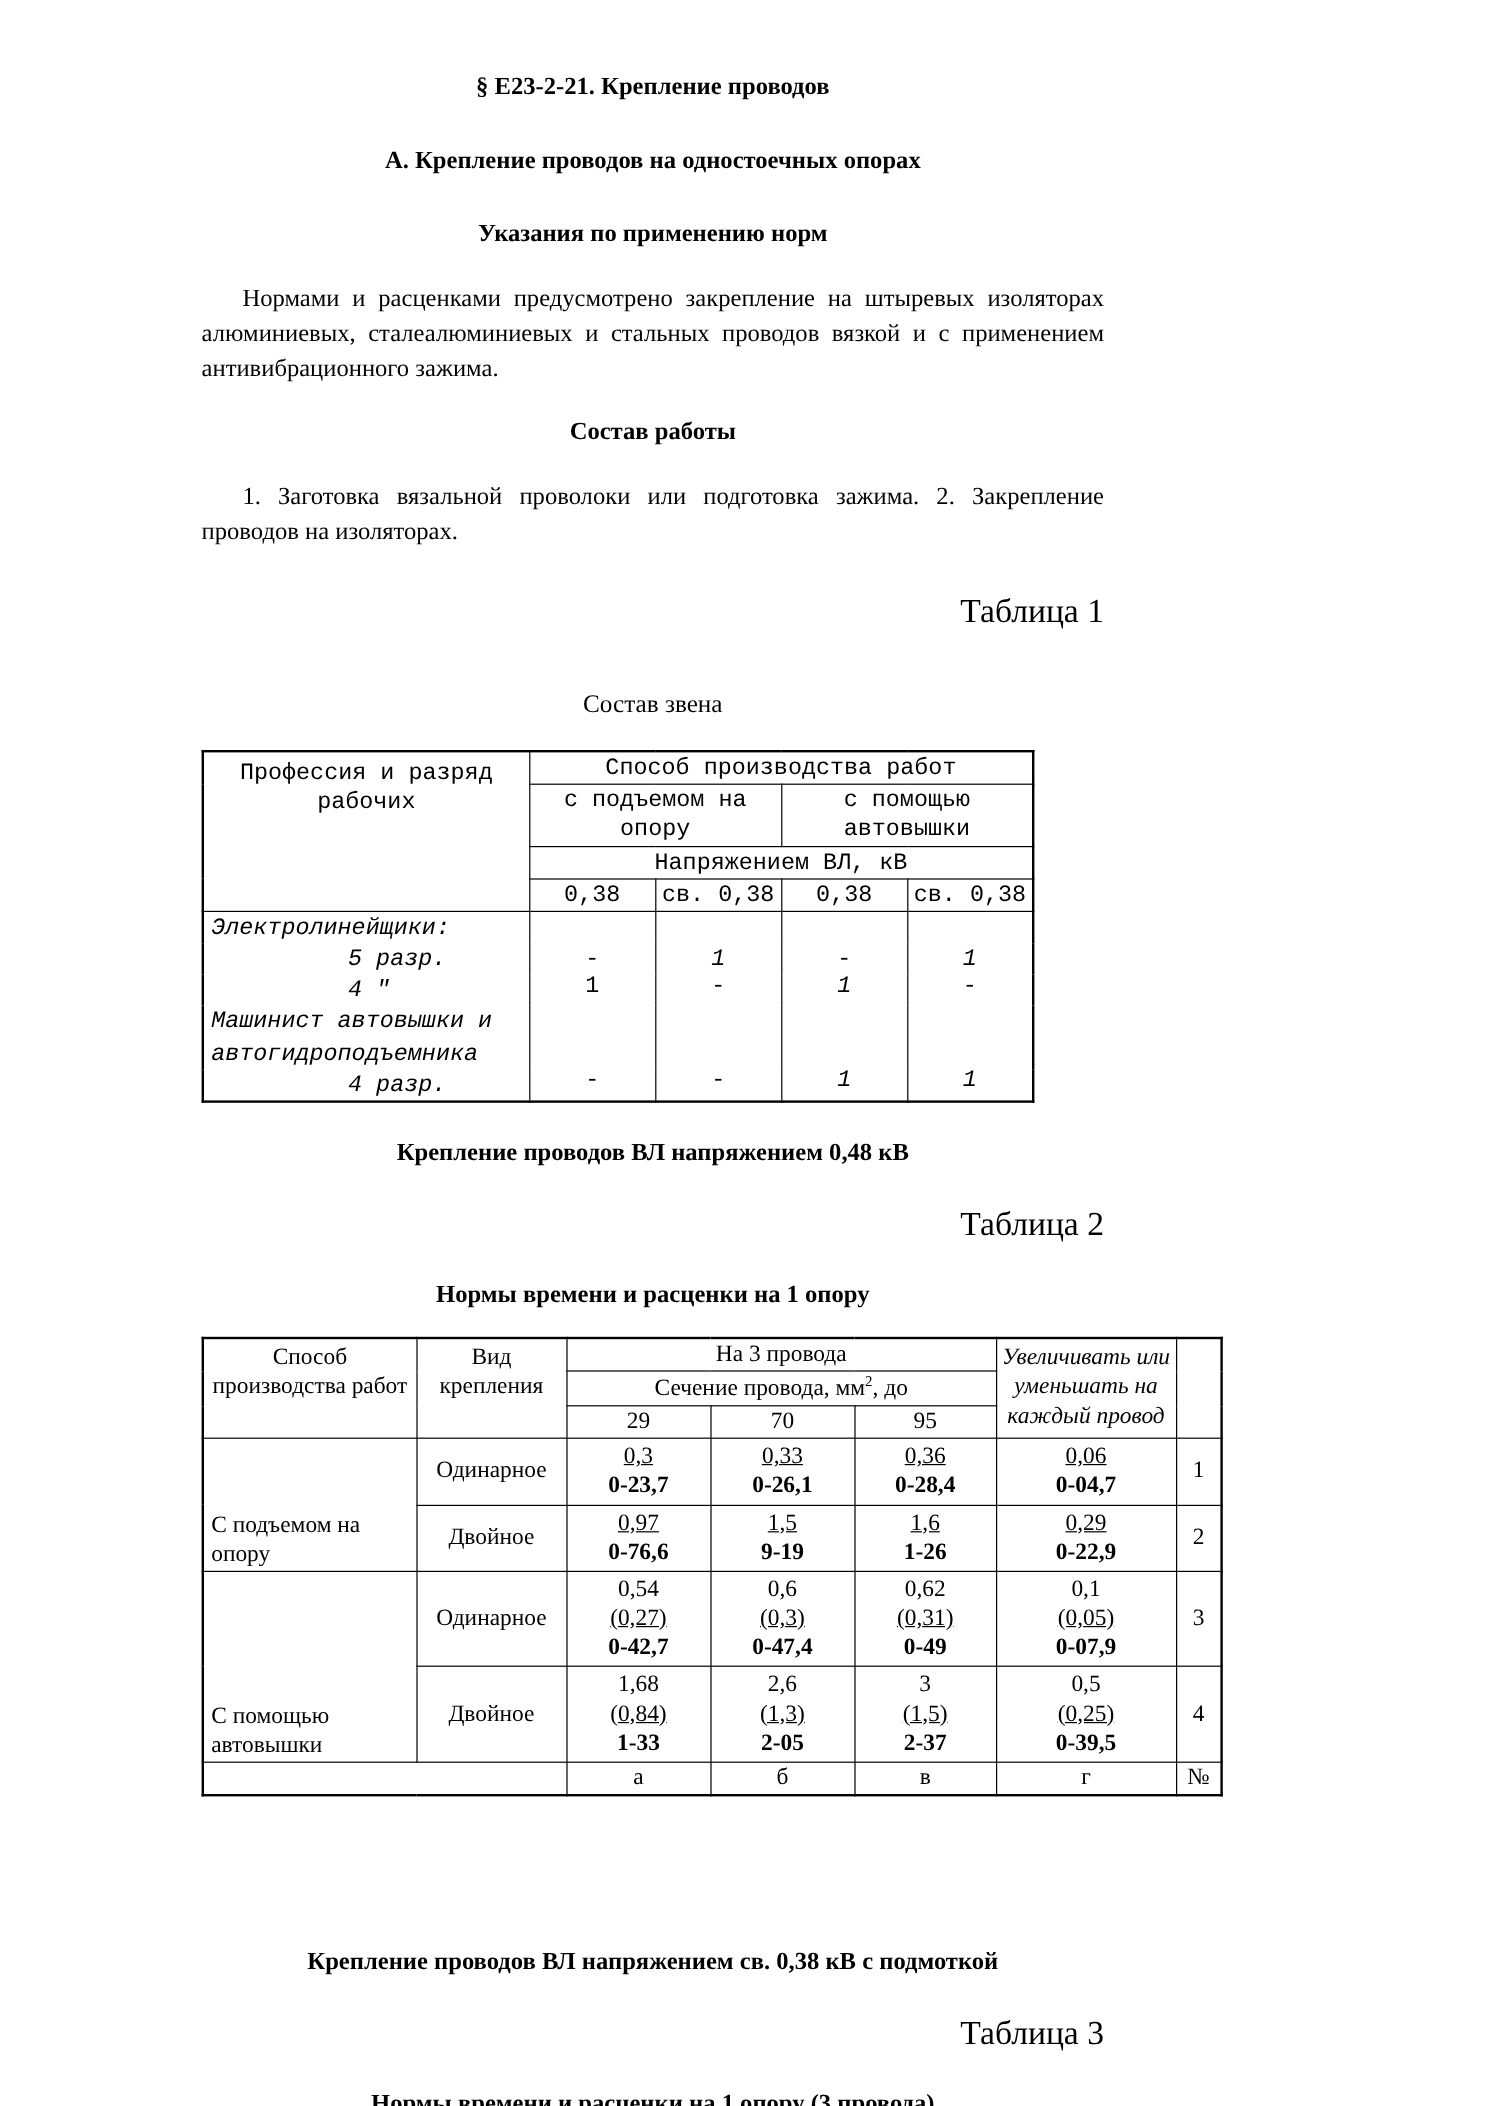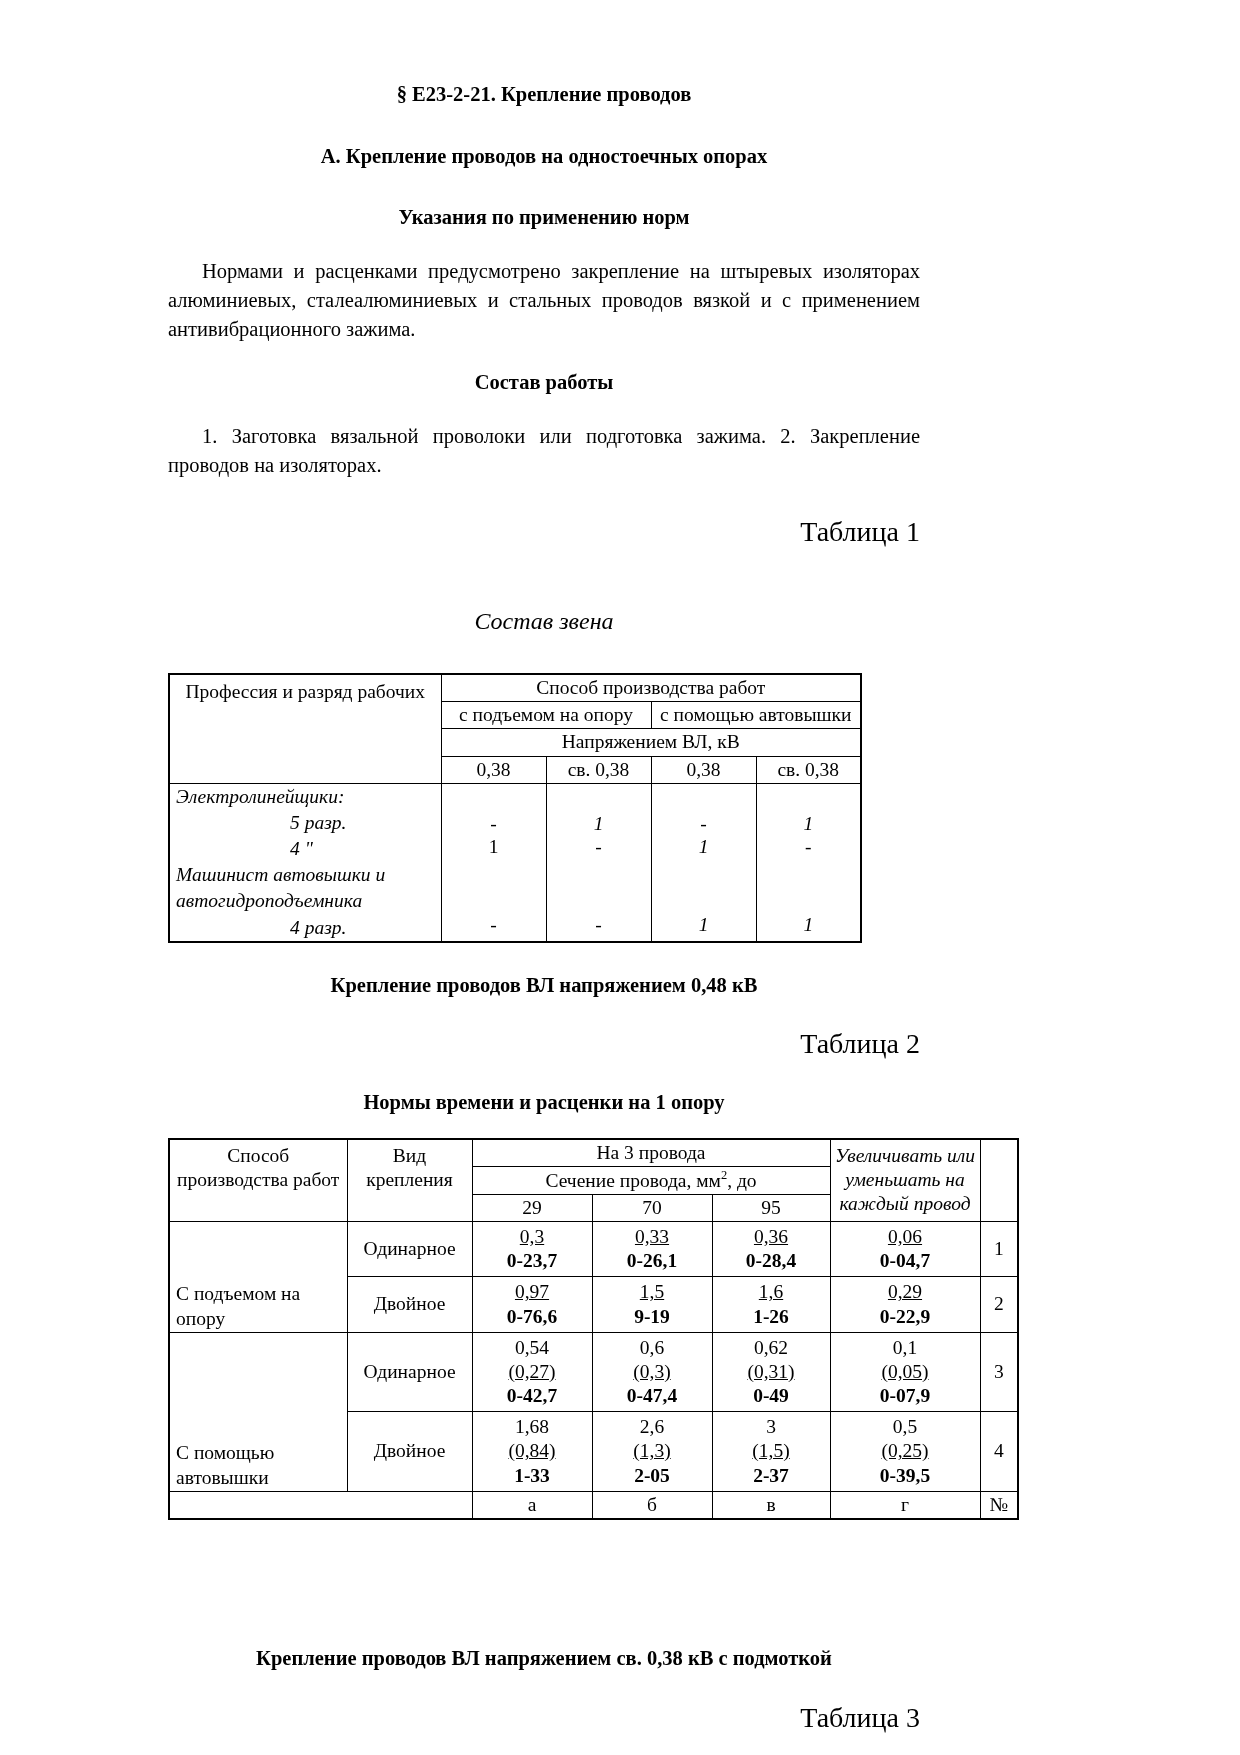--- a/index.html
+++ b/index.html
@@ -12,21 +12,21 @@
     height: 1755px;
     font-family: "Liberation Serif", "DejaVu Serif", serif;
     color: #000000;
     position: relative;
     overflow: hidden;
   }
   .page {
     box-sizing: border-box;
     width: 1060px;
     height: 1755px;
-    padding: 82px 140px 60px 168px;
+    padding: 60px 140px 60px 168px;
   }
   .h-center {
     text-align: center;
     font-weight: bold;
     font-size: 20.5px;
     line-height: 1.25;
   }
   .gap-36 { height: 36px; }
   .gap-30 { height: 30px; }
   .gap-26 { height: 26px; }
@@ -42,34 +42,34 @@
     text-indent: 34px;
     text-justify: inter-word;
   }
   .table-label {
     text-align: right;
     font-size: 28px;
     margin: 0;
   }
   .caption-italic {
     text-align: center;
-    font-style: italic;
-    font-size: 24px;
-    margin: 12px;
+    font-size: 21px;
+    margin: 0;
   }
 
   
   table {
     border-collapse: collapse;
     font-size: 19.5px;
     table-layout: fixed;
   }
   table.t1 {
     width: 692px;
     margin-left: 0;
+    font-family: Liberation Mono, monospace;
   }
   table.t2 {
     width: 784px;
     margin-left: 0;
   }
   table td {
     border: 1px solid #000;
     padding: 1px 3px;
     text-align: center;
     vertical-align: middle;

